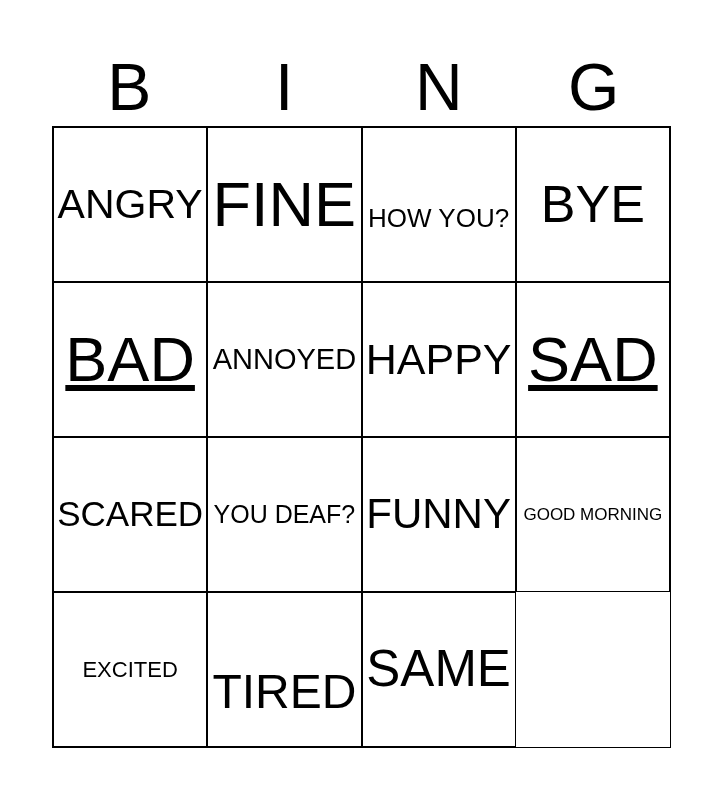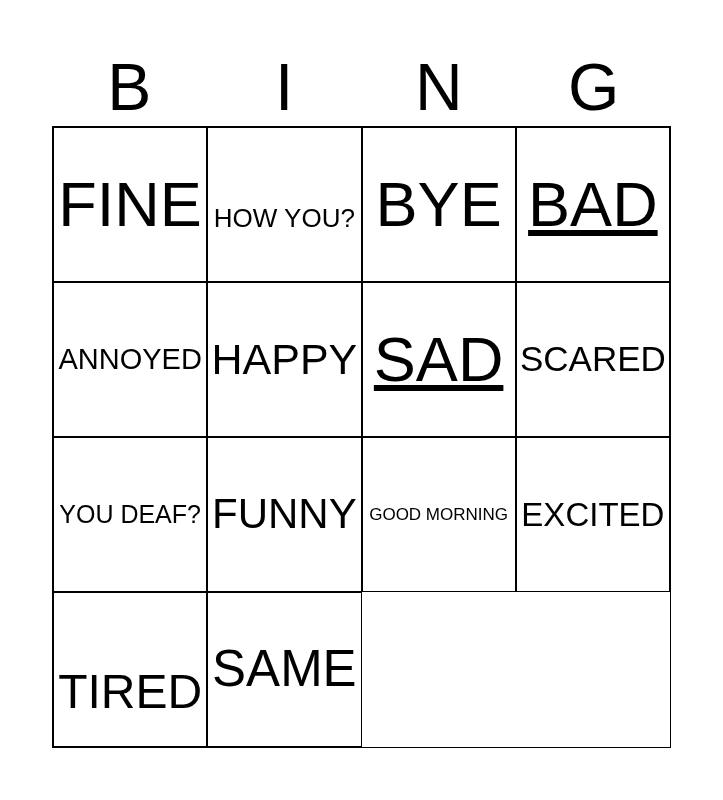--- a/index.html
+++ b/index.html
@@ -74,27 +74,30 @@
 <body>
 
 <div class="header" id="bingo-header">
     <span class="letter">B</span>
     <span class="letter">I</span>
     <span class="letter">N</span>
     <span class="letter">G</span>
   </div>
 <div class="card" id="bingo-grid">
     <div class="cell">
+      <span class="label" style="font-size: 41px;">ANGRY</span>
+    </div>
+    <div class="cell">
       <span class="label" style="font-size: 63px;">FINE</span>
     </div>
     <div class="cell">
       <span class="label" style="font-size: 26px; margin-top: 28px;">HOW YOU?</span>
     </div>
     <div class="cell">
-      <span class="label" style="font-size: 63px;">BYE</span>
+      <span class="label" style="font-size: 52px;">BYE</span>
     </div>
     <div class="cell">
       <span class="label" style="font-size: 63px; text-decoration: underline;">BAD</span>
     </div>
     <div class="cell">
       <span class="label" style="font-size: 29px;">ANNOYED</span>
     </div>
     <div class="cell">
       <span class="label" style="font-size: 43px;">HAPPY</span>
     </div>
@@ -107,21 +110,21 @@
     <div class="cell">
       <span class="label" style="font-size: 25px;">YOU DEAF?</span>
     </div>
     <div class="cell">
       <span class="label" style="font-size: 42px;">FUNNY</span>
     </div>
     <div class="cell">
       <span class="label" style="font-size: 17px;">GOOD MORNING</span>
     </div>
     <div class="cell">
-      <span class="label" style="font-size: 33px;">EXCITED</span>
+      <span class="label" style="font-size: 22px;">EXCITED</span>
     </div>
     <div class="cell">
       <span class="label" style="font-size: 48px; margin-top: 44px;">TIRED</span>
     </div>
     <div class="cell">
       <span class="label" style="font-size: 51px;">SAME</span>
     </div>
   </div>
 
 </body></html>

